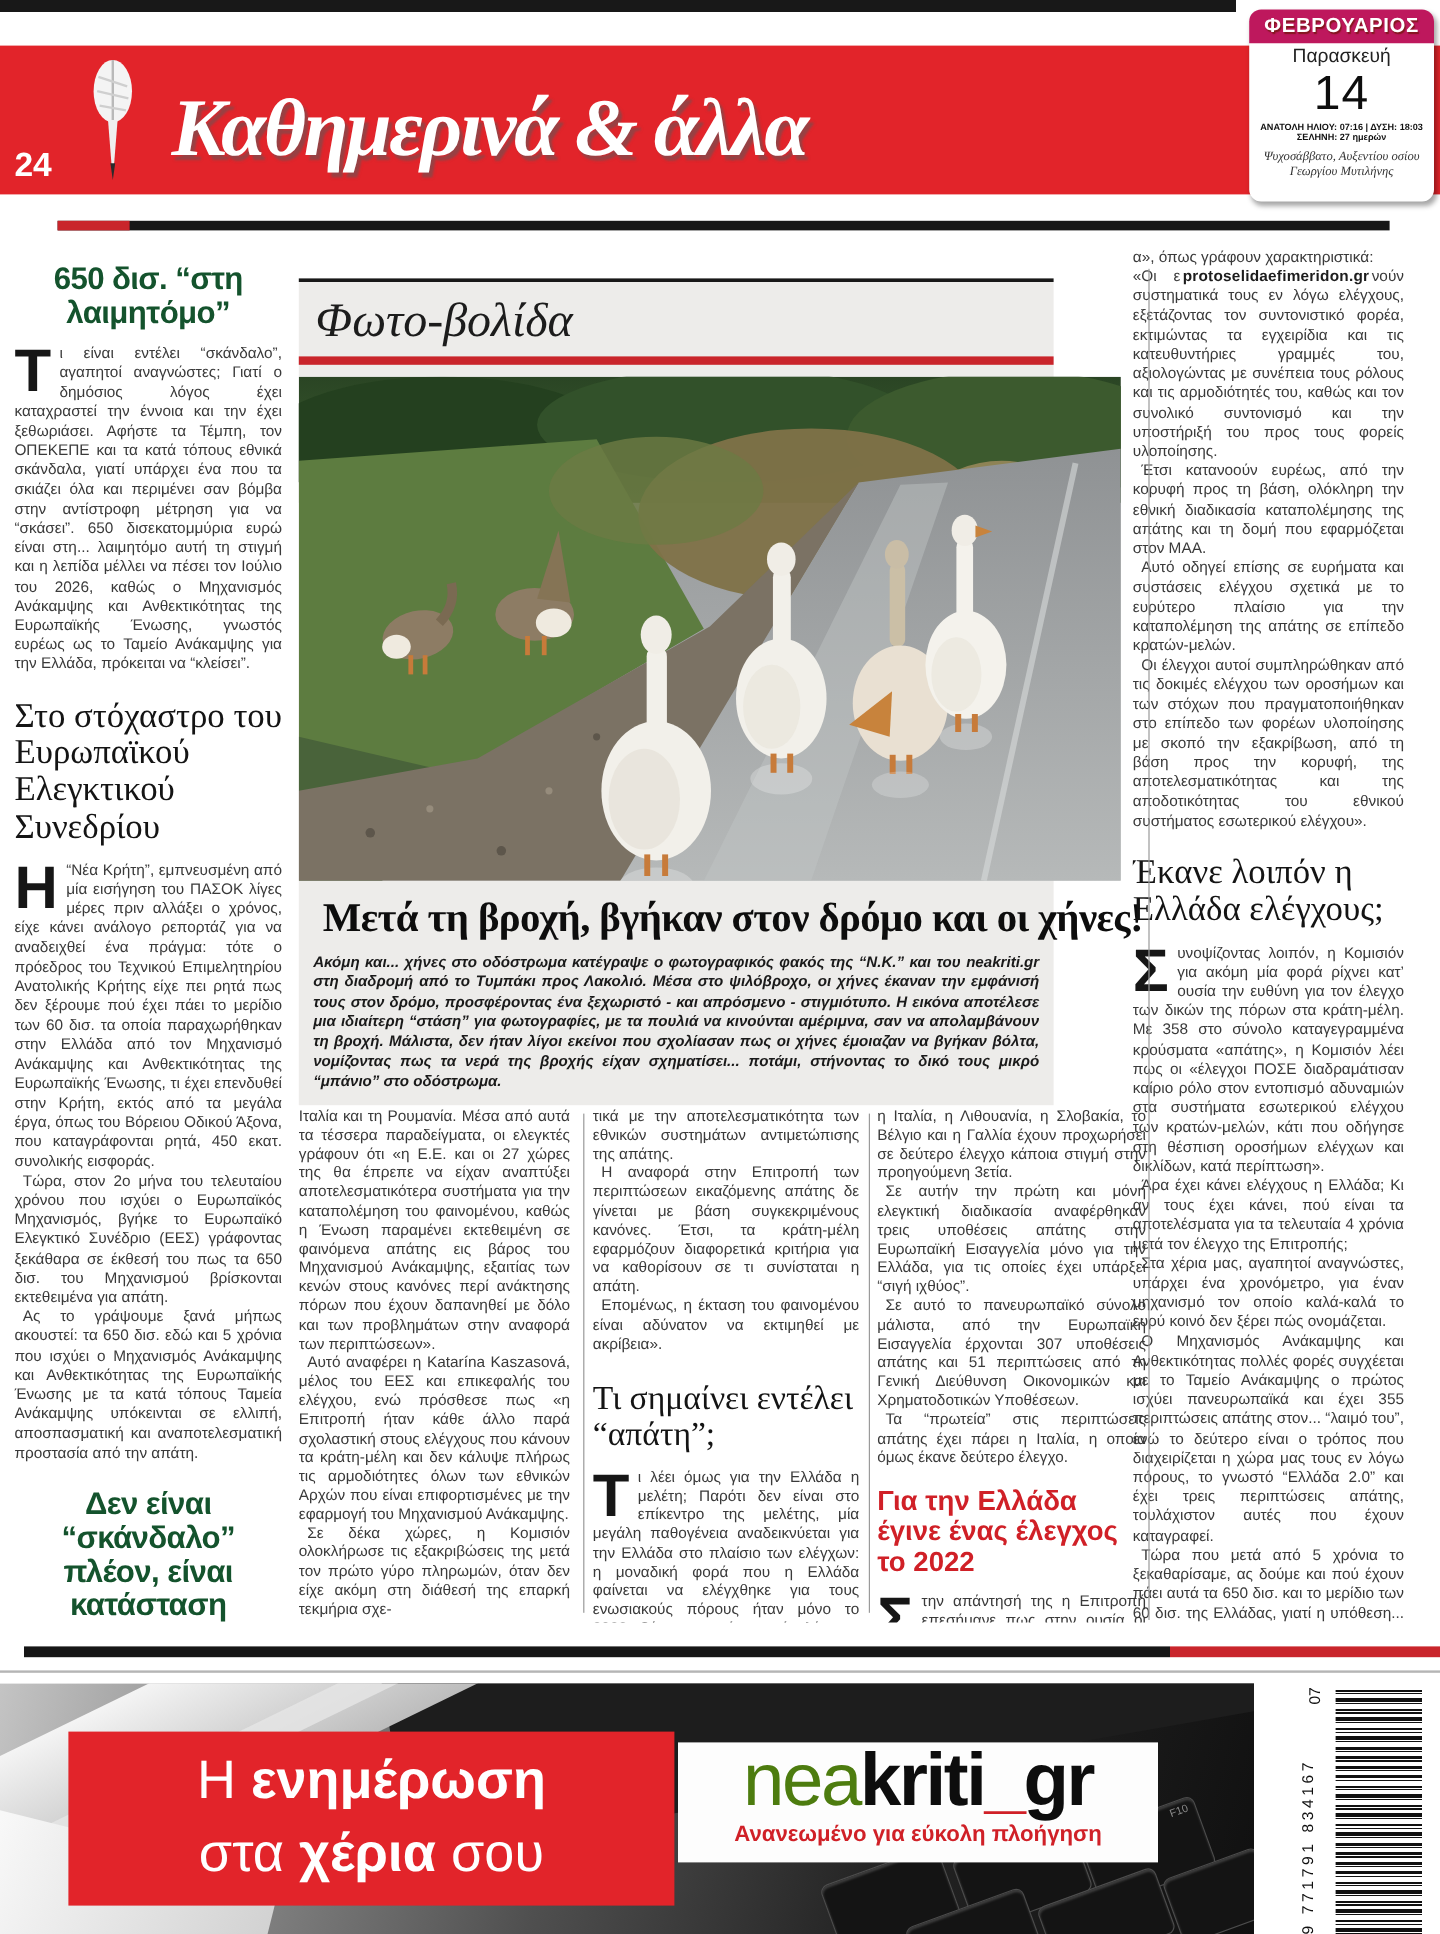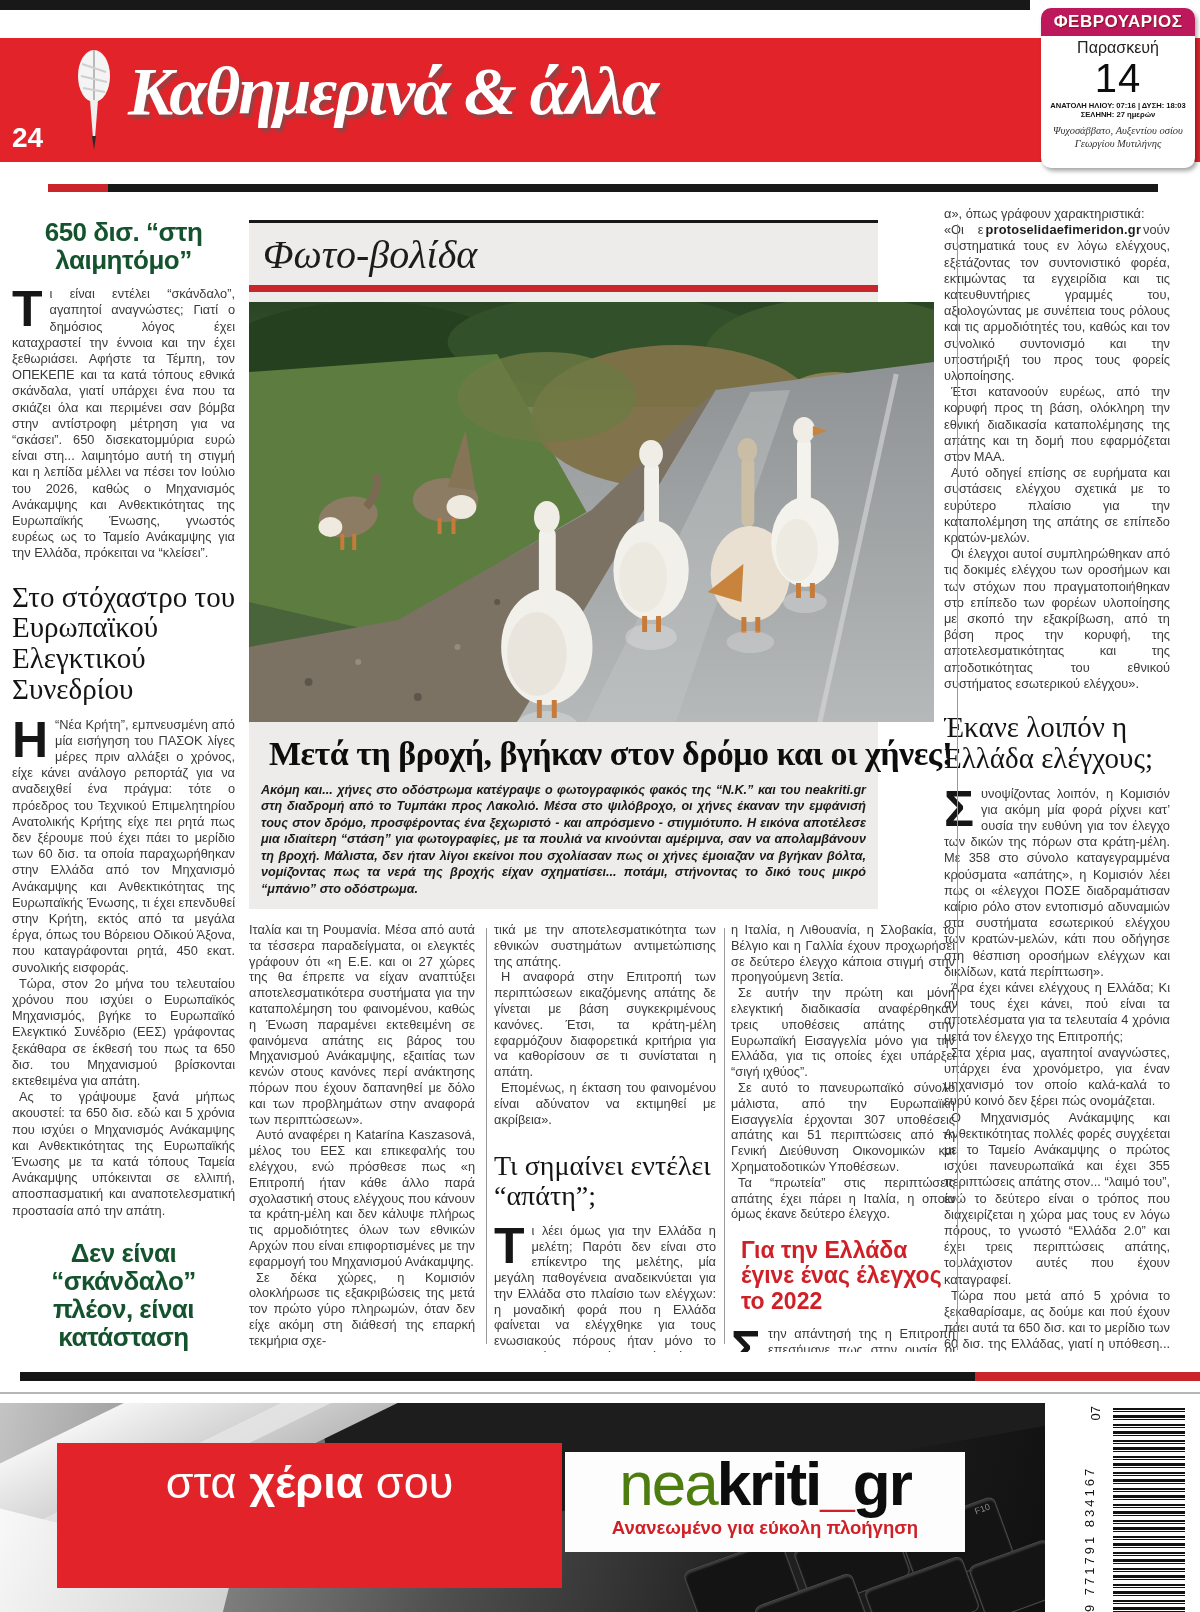--- a/index.html
+++ b/index.html
@@ -3,21 +3,21 @@
 <meta charset="utf-8">
 <style>
   html,body{margin:0;padding:0;background:#ffffff;}
   .page{position:relative;width:1200px;height:1612px;background:#fff;overflow:hidden;
         font-family:"Liberation Sans","DejaVu Sans",sans-serif;color:#3a3a3a;}
   
   .topbar{position:absolute;left:0;top:0;width:1030px;height:10px;background:#181818;}
   .banner{position:absolute;left:0;top:38px;width:1200px;height:124px;background:#e2242a;}
   .pageno{position:absolute;left:12px;bottom:8px;color:#fff;font-size:28px;font-weight:bold;}
   .quill{position:absolute;left:72px;top:8px;}
-  .masthead{position:absolute;left:128px;top:2px;margin:0;color:#fff;
+  .masthead{position:absolute;left:128px;top:2px;margin:15px;color:#fff;
             font:bold italic 68px/1.5 "Liberation Serif","DejaVu Serif",serif;
             letter-spacing:-2px;text-shadow:3px 4px 2px rgba(90,90,90,.55);white-space:nowrap;}
   .mast-rule{position:absolute;left:48px;top:184px;width:1110px;height:8px;background:#181818;}
   .mast-rule .red-seg{position:absolute;left:0;top:0;width:60px;height:8px;background:#c9252b;}
   
   .calendar{position:absolute;left:1041px;top:8px;width:154px;height:160px;background:#fff;
             border-radius:10px;box-shadow:2px 3px 4px rgba(0,0,0,.35);text-align:center;z-index:5;}
   .cal-month{background:#be185d;border-radius:10px 10px 0 0;color:#fff;font-weight:bold;
              font-size:17px;line-height:28px;letter-spacing:.5px;text-shadow:1px 1px 1px #80171b;}
   .cal-day{font-size:16px;color:#222;margin-top:3px;}
@@ -36,26 +36,26 @@
   .mid p{line-height:15.8px;}
   #mid1{left:249px;width:226px;} #mid2{left:494px;width:222px;} #mid3{left:731px;width:224px;}
   .vrule{position:absolute;width:1px;background:#9a9a9a;}
   #rule-a{left:486px;top:928px;height:416px;} #rule-b{left:724px;top:928px;height:416px;}
   #rule-r{left:957px;top:224px;height:1126px;}
   .h-sans{font:bold 26px/1.08 "Liberation Sans","DejaVu Sans",sans-serif;color:#14532d;
           letter-spacing:-.5px;margin:0 0 12px;text-align:center;}
   .h-serif{font:400 29px/1.06 "Liberation Serif","DejaVu Serif",serif;color:#141414;
            margin:20px 0 12px;text-align:left;}
   .h-red{font:bold 23px/1.1 "Liberation Sans","DejaVu Sans",sans-serif;color:#d02027;
-         margin:16px 10px 12px;text-align:left;}
+         margin:16px 0 12px;text-align:left;}
   .dropcap{float:left;font:bold 50px/40px "Liberation Sans","DejaVu Sans",sans-serif;
            color:#161616;padding:3px 7px 0 0;}
   .wm{font-weight:bold;color:#1d1d1d;background:#fff;padding:0 2px;letter-spacing:.2px;}
   
-  .feature{position:absolute;left:249px;top:220px;width:629px;}
+  .feature{position:absolute;left:249px;top:232px;width:629px;}
   .feature-topline{height:3px;background:#181818;}
   .feature-box{background:#edecea;padding:0 0 12px;}
   .kicker{font:italic 40px/1.1 "Liberation Serif","DejaVu Serif",serif;color:#1c1c1c;
           padding:10px 0 8px 14px;}
   .red-bar{height:7px;background:#c9252b;}
   .photo{width:685px;height:420px;margin:10px auto 0;display:block;}
   .headline{font:bold 34px/1.05 "Liberation Serif","DejaVu Serif",serif;color:#0d0d0d;
             letter-spacing:-.5px;margin:14px 20px 10px;text-align:center;white-space:nowrap;}
   .caption{font:bold italic 12.6px/16.5px "Liberation Sans","DejaVu Sans",sans-serif;
            color:#1a1a1a;margin:0 12px;text-align:justify;}
@@ -289,20 +289,21 @@
       <div class="tab2"></div>
       <div class="phone"></div>
       <div class="key" style="left:690px;top:150px;width:90px;height:55px;"></div>
       <div class="key" style="left:800px;top:128px;width:90px;height:55px;"></div>
       <div class="key" style="left:905px;top:108px;width:88px;height:55px;">F10</div>
       <div class="key" style="left:760px;top:185px;width:90px;height:50px;"></div>
       <div class="key" style="left:870px;top:168px;width:90px;height:50px;"></div>
       <div class="key" style="left:975px;top:148px;width:70px;height:50px;"></div>
     </div>
     <div class="ad-redbox">
+      <div><span>Η </span><b>ενημέρωση</b></div>
       <div><span>στα </span><b>χέρια</b><span> σου</span></div>
     </div>
     <div class="ad-logobox">
       <div class="logo"><span class="nea">nea</span><span class="kriti">kriti</span><span class="us">_</span><span class="gr">gr</span></div>
       <div class="tagline">Ανανεωμένο για εύκολη πλοήγηση</div>
     </div>
     <div class="bc-panel">
       <div class="bc-issue">07</div>
       <div class="bc-num">9 771791 834167</div>
       <div class="bc-bars"></div>

